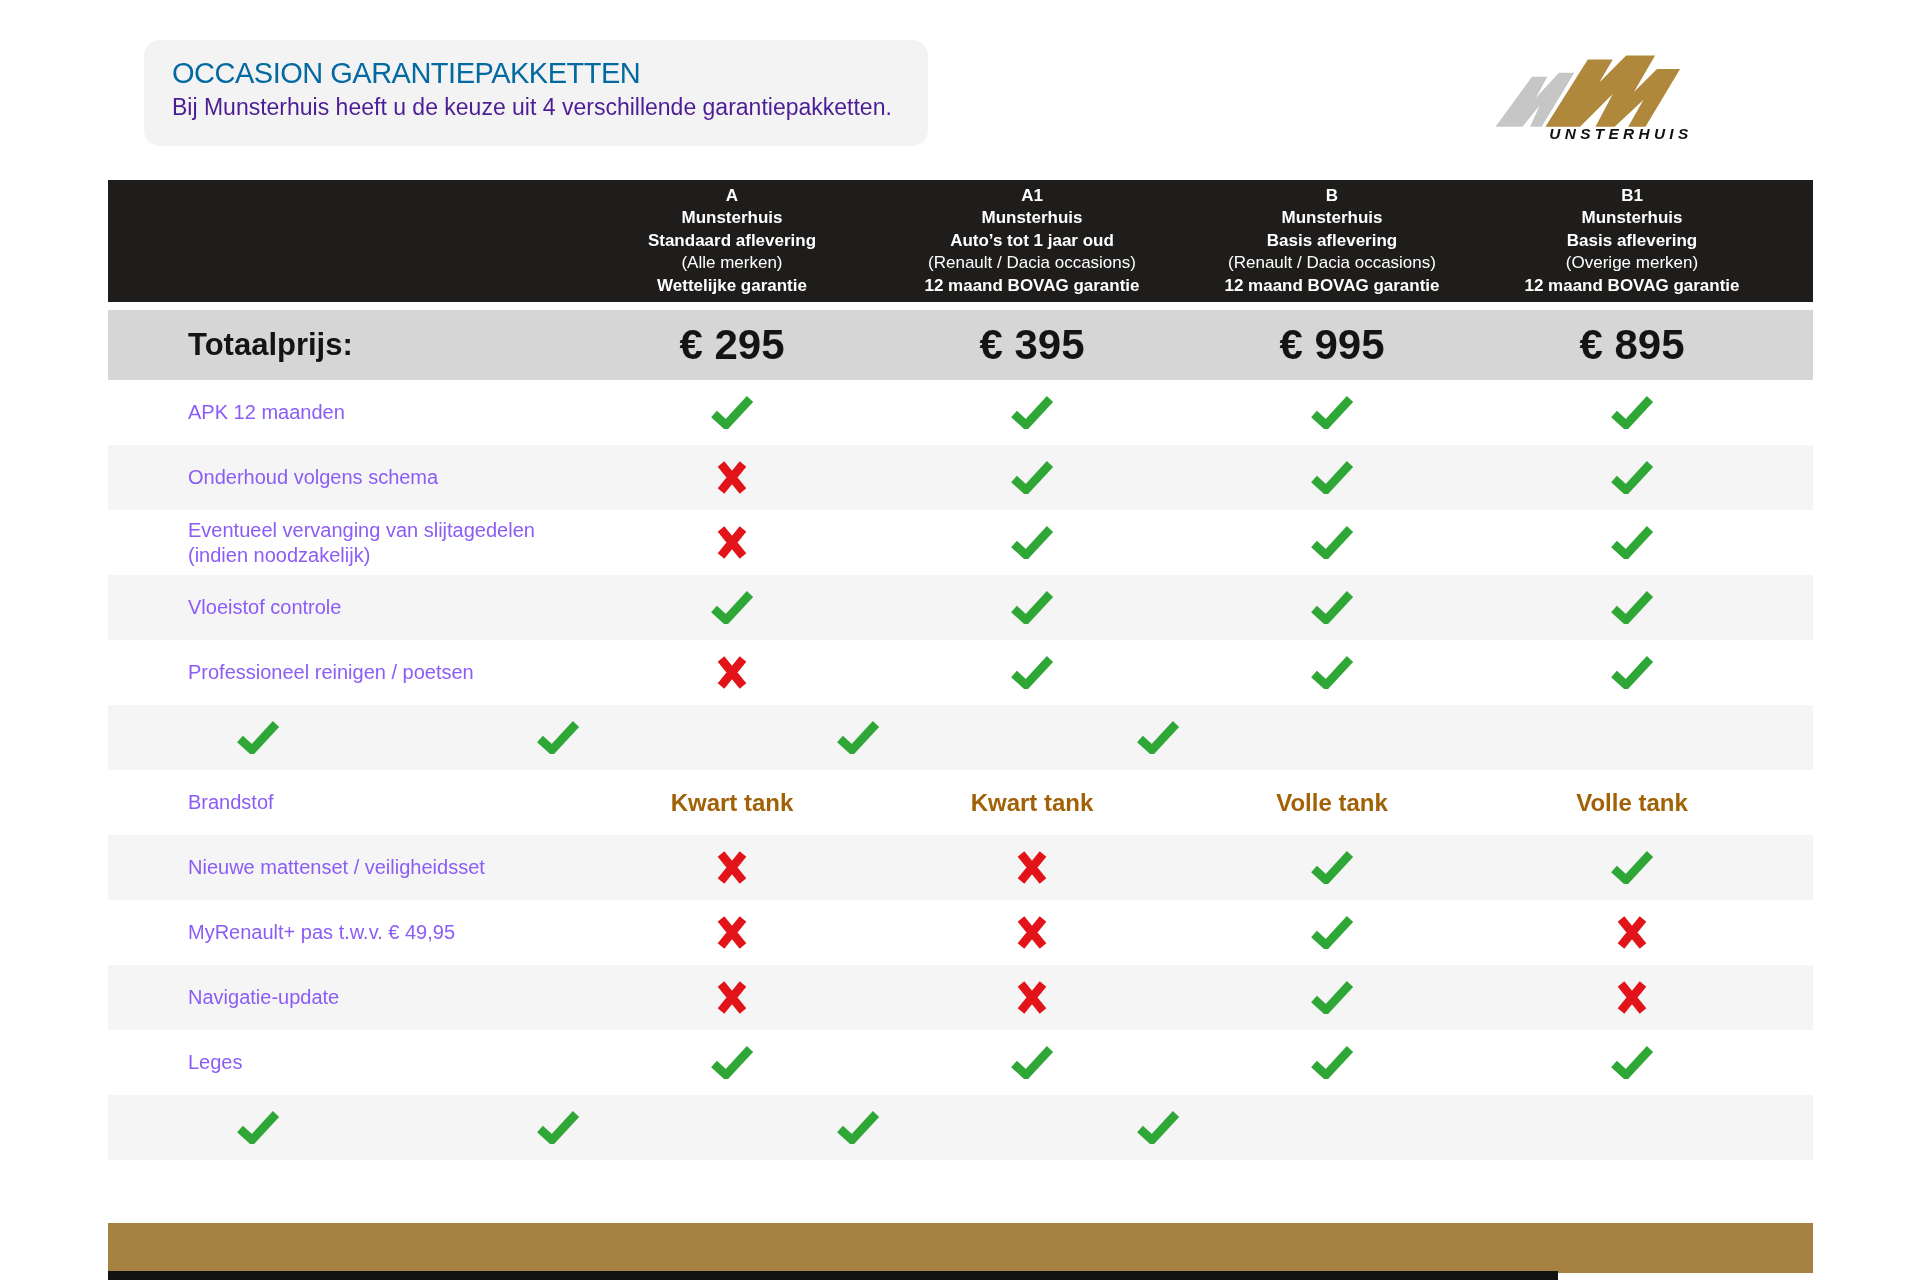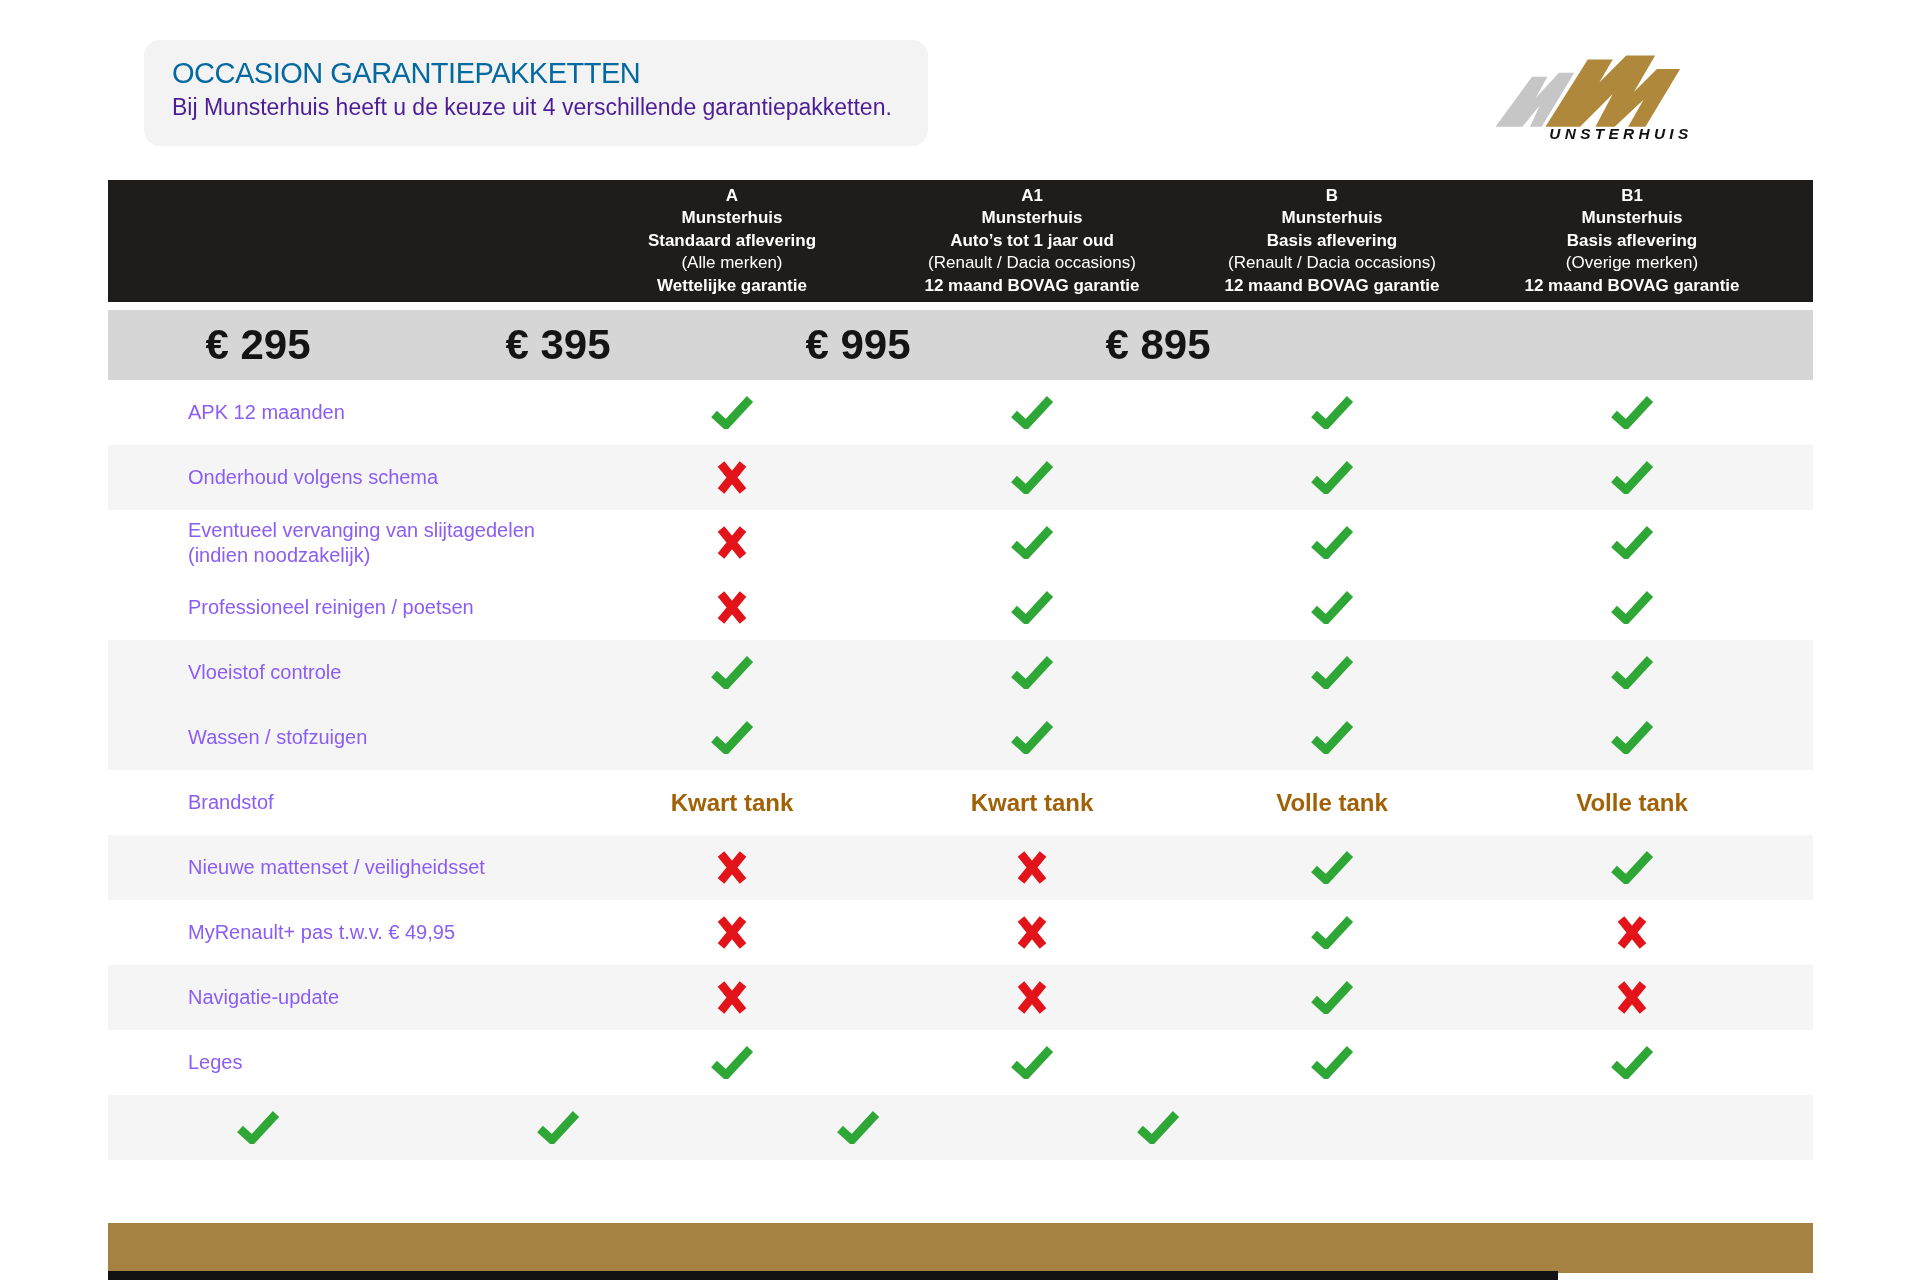--- a/index.html
+++ b/index.html
@@ -119,20 +119,21 @@
       <div class="th">
         <div class="h-code">B1</div>
         <div class="h-brand">Munsterhuis</div>
         <div class="h-name">Basis aflevering</div>
         <div class="h-scope">(Overige merken)</div>
         <div class="h-warranty">12 maand BOVAG garantie</div>
       </div>
     </div>
 
     <div class="price-row">
+      <div class="price-label">Totaalprijs:</div>
       <div class="price">€ 295</div>
       <div class="price">€ 395</div>
       <div class="price">€ 995</div>
       <div class="price">€ 895</div>
     </div>
 
     <div id="feature-rows">
         <div class="row">
           <div class="row-label">
             <div>APK 12 maanden</div>
@@ -202,20 +203,45 @@
             <svg width="44" height="33" viewBox="0 0 44 33">
               <path d="M4 18 L16 29 L40 3" fill="none" stroke="#2fa737" stroke-width="8.5"></path>
             </svg>
           </div>
           <div class="cell">
             <svg width="44" height="33" viewBox="0 0 44 33">
               <path d="M4 18 L16 29 L40 3" fill="none" stroke="#2fa737" stroke-width="8.5"></path>
             </svg>
           </div>
         </div>
+        <div class="row alt">
+          <div class="row-label">
+            <div>Vloeistof controle</div>
+          </div>
+          <div class="cell">
+            <svg width="44" height="33" viewBox="0 0 44 33">
+              <path d="M4 18 L16 29 L40 3" fill="none" stroke="#2fa737" stroke-width="8.5"></path>
+            </svg>
+          </div>
+          <div class="cell">
+            <svg width="44" height="33" viewBox="0 0 44 33">
+              <path d="M4 18 L16 29 L40 3" fill="none" stroke="#2fa737" stroke-width="8.5"></path>
+            </svg>
+          </div>
+          <div class="cell">
+            <svg width="44" height="33" viewBox="0 0 44 33">
+              <path d="M4 18 L16 29 L40 3" fill="none" stroke="#2fa737" stroke-width="8.5"></path>
+            </svg>
+          </div>
+          <div class="cell">
+            <svg width="44" height="33" viewBox="0 0 44 33">
+              <path d="M4 18 L16 29 L40 3" fill="none" stroke="#2fa737" stroke-width="8.5"></path>
+            </svg>
+          </div>
+        </div>
         <div class="row">
           <div class="row-label">
             <div>Professioneel reinigen  / poetsen</div>
           </div>
           <div class="cell">
             <svg width="32" height="35" viewBox="0 0 32 35">
               <path d="M5 4 L27 31 M27 4 L5 31" fill="none" stroke="#e2141a" stroke-width="8.5"></path>
             </svg>
           </div>
           <div class="cell">
@@ -228,48 +254,20 @@
               <path d="M4 18 L16 29 L40 3" fill="none" stroke="#2fa737" stroke-width="8.5"></path>
             </svg>
           </div>
           <div class="cell">
             <svg width="44" height="33" viewBox="0 0 44 33">
               <path d="M4 18 L16 29 L40 3" fill="none" stroke="#2fa737" stroke-width="8.5"></path>
             </svg>
           </div>
         </div>
         <div class="row alt">
-          <div class="row-label">
-            <div>Vloeistof controle</div>
-          </div>
-          <div class="cell">
-            <svg width="44" height="33" viewBox="0 0 44 33">
-              <path d="M4 18 L16 29 L40 3" fill="none" stroke="#2fa737" stroke-width="8.5"></path>
-            </svg>
-          </div>
-          <div class="cell">
-            <svg width="44" height="33" viewBox="0 0 44 33">
-              <path d="M4 18 L16 29 L40 3" fill="none" stroke="#2fa737" stroke-width="8.5"></path>
-            </svg>
-          </div>
-          <div class="cell">
-            <svg width="44" height="33" viewBox="0 0 44 33">
-              <path d="M4 18 L16 29 L40 3" fill="none" stroke="#2fa737" stroke-width="8.5"></path>
-            </svg>
-          </div>
-          <div class="cell">
-            <svg width="44" height="33" viewBox="0 0 44 33">
-              <path d="M4 18 L16 29 L40 3" fill="none" stroke="#2fa737" stroke-width="8.5"></path>
-            </svg>
-          </div>
-        </div>
-        <div class="row alt">
-          <div class="row-label">
-            <div>Wassen / stofzuigen</div>
-          </div>
           <div class="cell">
             <svg width="44" height="33" viewBox="0 0 44 33">
               <path d="M4 18 L16 29 L40 3" fill="none" stroke="#2fa737" stroke-width="8.5"></path>
             </svg>
           </div>
           <div class="cell">
             <svg width="44" height="33" viewBox="0 0 44 33">
               <path d="M4 18 L16 29 L40 3" fill="none" stroke="#2fa737" stroke-width="8.5"></path>
             </svg>
           </div>

